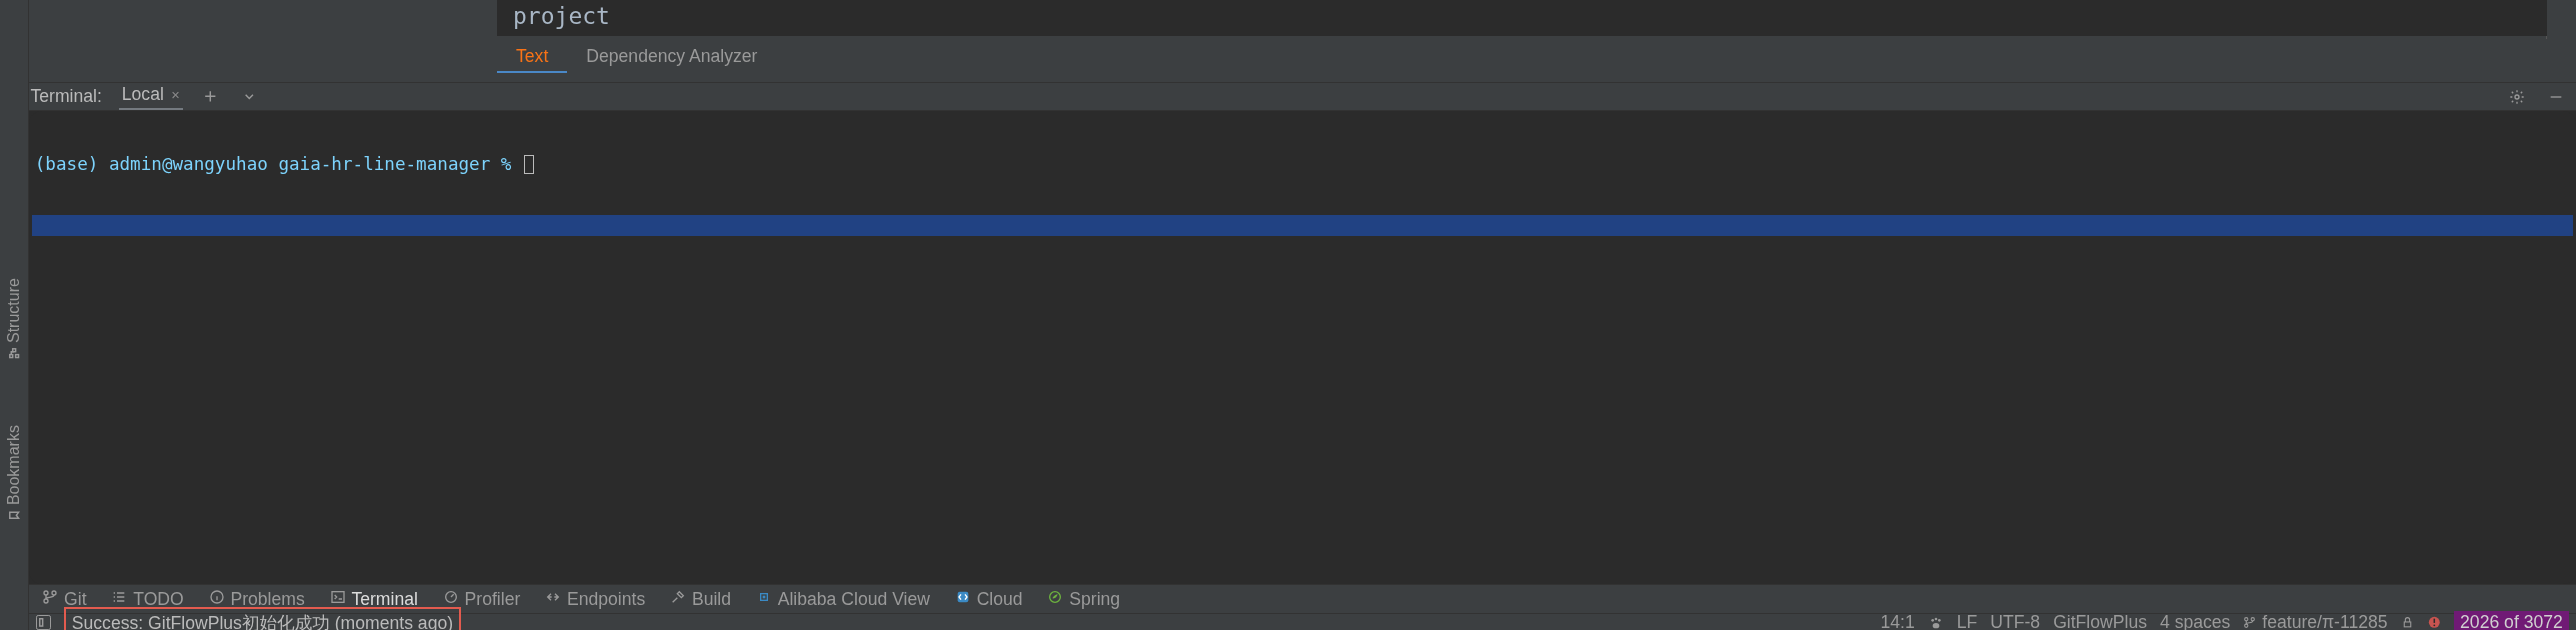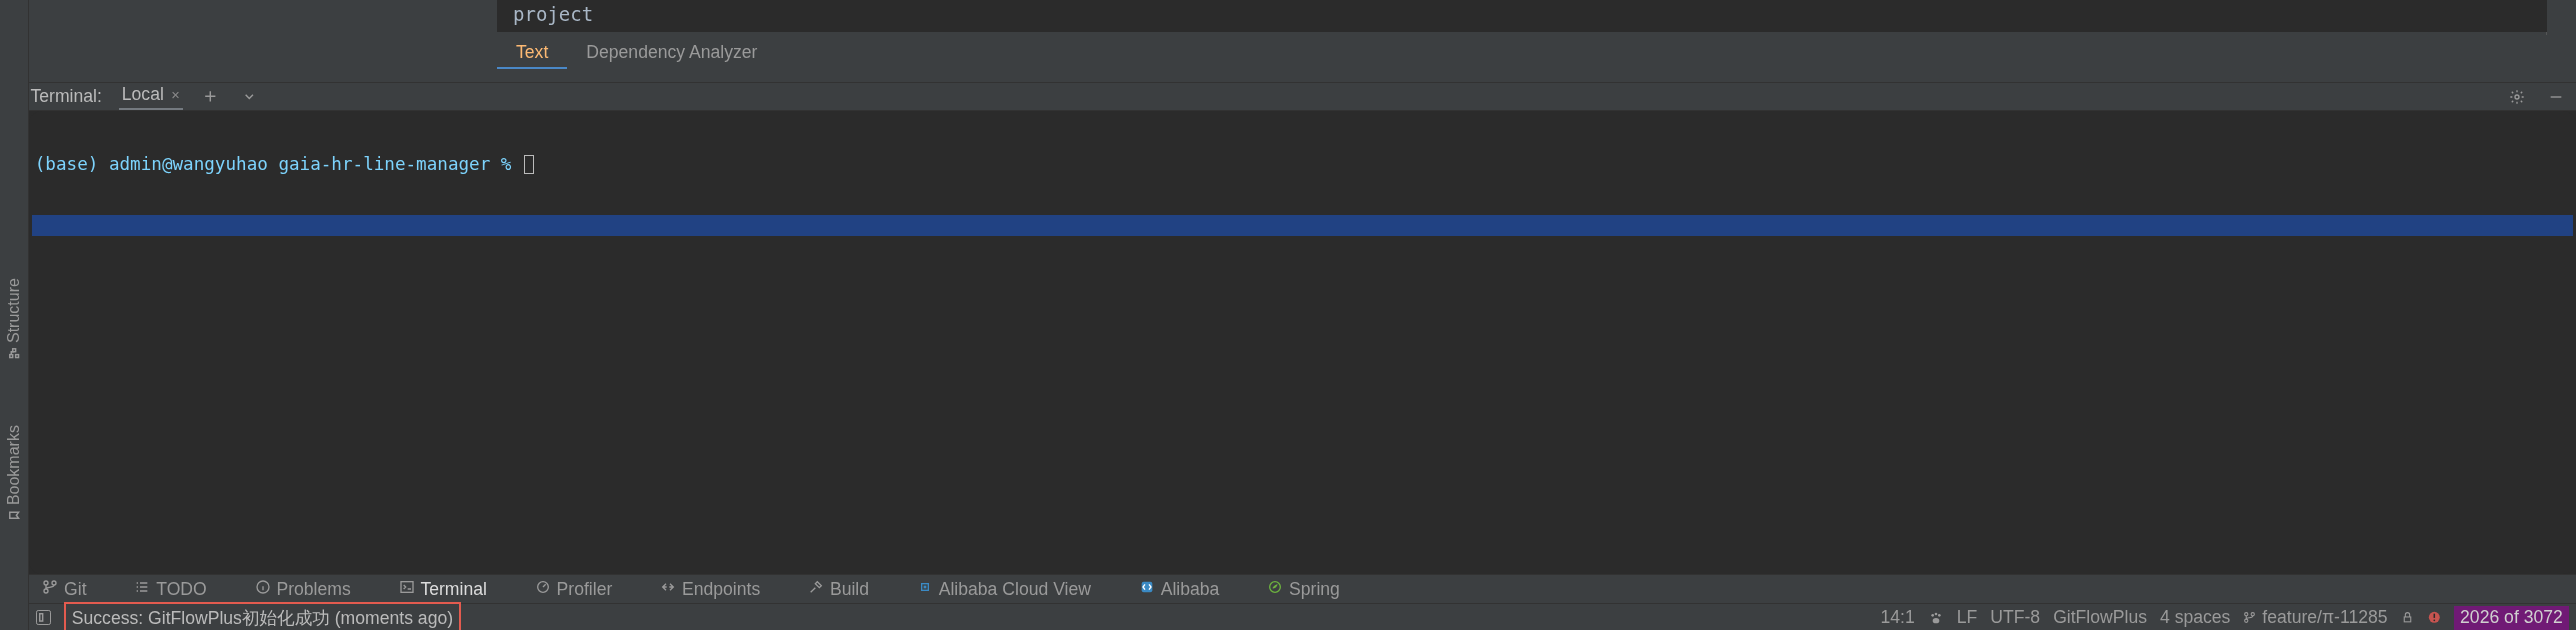--- a/index.html
+++ b/index.html
@@ -63,21 +63,21 @@
     align-items: flex-end;
     overflow: hidden;
     gap: 51px;
   }
   .editor-remnant-inner {
     background: #2b2b2b;
     margin-left: 468px;
     margin-right: 29px;
     padding: 2.9px 16px 7.3px 16px;
     font-family: "Menlo","Consolas",monospace;
-    font-size: 19px;
+    font-size: 23px;
     color: #a9b7c6;
   }
   .editor-remnant-blank {
     margin-left: 468px;
     margin-right: 29px;
     border-right: 0.7px solid #555;
     height: 2.9px;
   }
   .editor-tabs-row {
     display: flex;
@@ -85,21 +85,21 @@
     height: 34px;
     align-items: stretch;
   }
   .editor-tab {
     padding: 7.3px 19px 4.4px 19px;
     font-size: 17.6px;
     color: #9a9a9a;
     cursor: pointer;
   }
   .editor-tab.active {
-    color: #fdba74;
+    color: #f97316;
     border-bottom: 2.9px solid #4a88c7;
   }
 
   
   .term-header {
     height: 29px;
     background: #3c3f41;
     border-top: 0.7px solid #323232;
     border-bottom: 0.7px solid #323232;
     display: flex;
@@ -152,37 +152,37 @@
   }
 
   
   .bottom-tabs {
     height: 29px;
     background: #3c3f41;
     border-top: 0.7px solid #323232;
     display: flex;
     align-items: center;
     padding: 0 7.3px;
-    gap: 36px;
+    gap: 13px;
     font-size: 17.6px;
   }
   .bottom-tabs .tool-tab {
     display: flex;
     align-items: center;
     gap: 5.9px;
     color: #9a9a9a;
     cursor: pointer;
     padding: 1.5px 5.9px;
   }
   .bottom-tabs .tool-tab.active { color: #dcdcdc; justify-content: flex-end; }
   .bottom-tabs .tool-tab svg { width:16px; height:16px; }
 
   
   .status-bar {
-    height: 28px;
+    height: 18px;
     background: #3c3f41;
     border-top: 0.7px solid #323232;
     display: flex;
     align-items: center;
     padding: 0 7.3px;
     font-size: 17.6px;
     color: #9a9a9a;
     gap: 13px;
   }
   .status-bar .success-box {
@@ -324,21 +324,21 @@
             <rect x="7" y="7" width="10" height="10" stroke="#3b8ac4" stroke-width="2" fill="none"></rect>
             <rect x="10" y="10" width="4" height="4" fill="#3b8ac4"></rect>
           </svg></span>
         <span>Alibaba Cloud View</span>
       </div>
       <div class="tool-tab">
         <span style="color: rgb(59, 138, 196);"><svg viewBox="0 0 24 24">
             <rect x="4" y="4" width="16" height="16" rx="3" fill="#3b8ac4"></rect>
             <path d="M9 8l-3 4 3 4M15 8l3 4-3 4" stroke="#fff" stroke-width="2" fill="none"></path>
           </svg></span>
-        <span>Alibaba</span>
+        <span>Cloud</span>
       </div>
       <div class="tool-tab">
         <span style="color: rgb(109, 179, 63);"><svg viewBox="0 0 24 24">
             <circle cx="12" cy="12" r="8" fill="none" stroke="#6db33f" stroke-width="2"></circle>
             <path d="M8 14c2-4 6-6 8-6-1 4-4 7-8 6z" fill="#6db33f"></path>
           </svg></span>
         <span>Spring</span>
       </div>
     </div>
 

